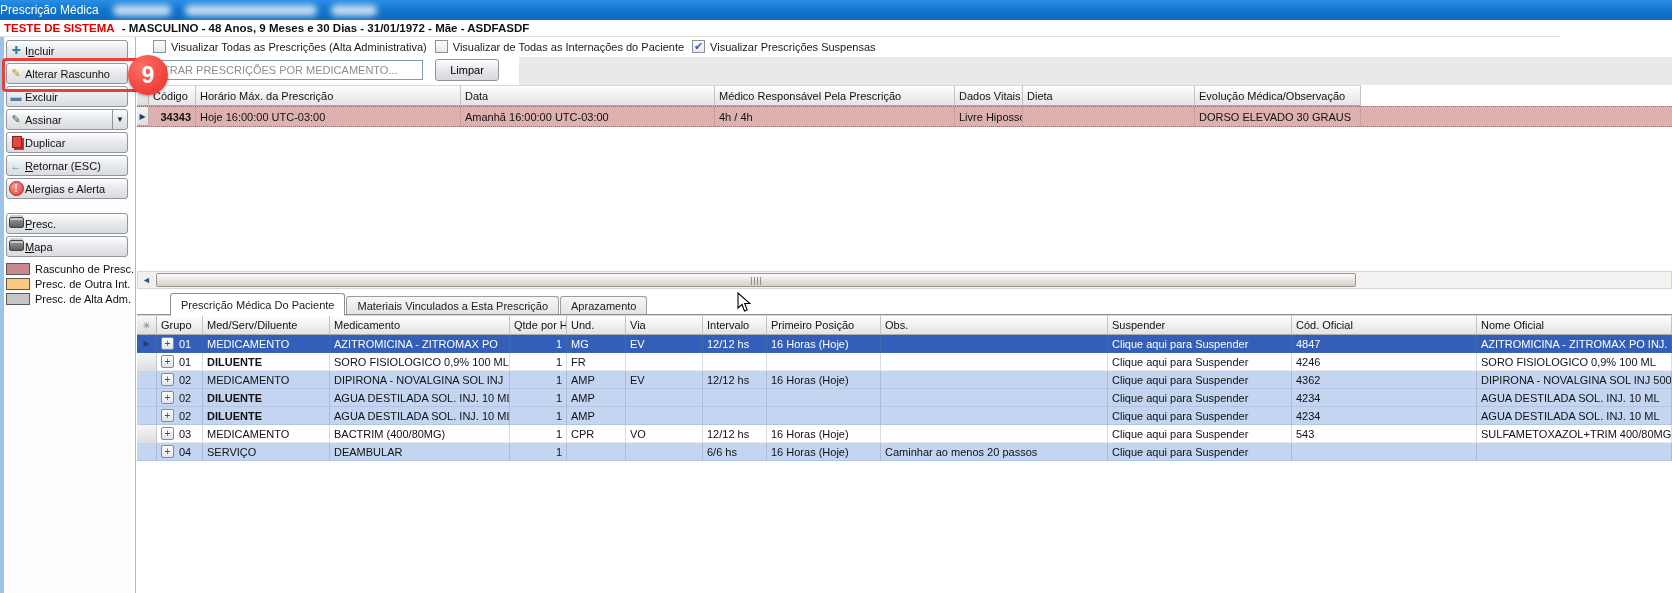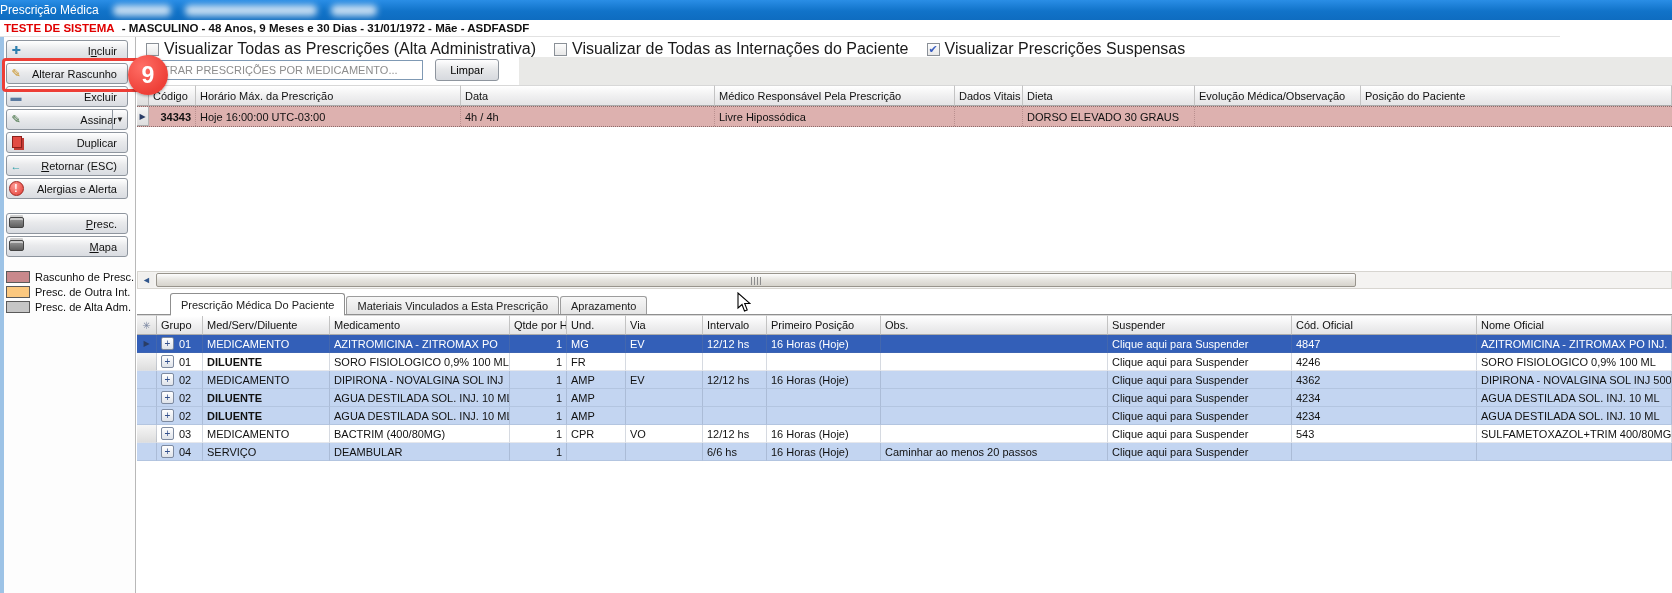--- a/index.html
+++ b/index.html
@@ -17,48 +17,48 @@
     display:flex;align-items:center;padding-left:4px;box-sizing:border-box;font-weight:bold;font-size:11.5px;
     border-bottom:1px solid #e2e2e2;}
   .pname{color:#e00000;} .pdetails{color:#111;margin-left:4px;white-space:pre;}
   
   .sidebar{position:absolute;left:0;top:37px;width:136px;height:556px;background:#fdfdfd;
     border-right:1px solid #b8b8b8;box-sizing:border-box;padding:3px 0 0 6px;}
   .sidebar::before{content:"";position:absolute;left:0;top:0;width:4px;height:556px;background:#9dc3e6;}
   .sbtn{position:relative;width:122px;height:21px;margin:0 0 2px 0;display:flex;align-items:center;
     background:linear-gradient(180deg,#ffffff,#e9eaec 45%,#d9dce1);
     border:1px solid #8e959e;border-radius:3px;box-sizing:border-box;cursor:default;}
-  .sbtn .lbl{flex:1;text-align:right;font-size:11px;color:#111;padding-right:10px;}
+  .sbtn .lbl{flex:1;text-align:left;font-size:11px;color:#111;padding-right:10px;}
   .sbtn .ig{width:18px;text-align:center;font-size:11px;}
   .ig-add{color:#2e7fae;font-weight:bold;}
   .ig-pencil{color:#c89020;font-size:13px;}
   .ig-minus{color:#5a7aa0;font-weight:bold;}
   .ig-sign{color:#3a6a3a;font-size:13px;}
   .ig-copy{position:relative;}
   .ig-copy i{position:absolute;left:5px;top:-7px;width:8px;height:10px;background:#e24b44;border:1px solid #8c1f1a;
      box-shadow:2px 2px 0 #c03a34;}
   .ig-back{color:#2aa0a8;font-weight:bold;font-size:13px;}
   .ig-alert i{display:inline-block;width:13px;height:13px;border-radius:50%;
      background:radial-gradient(circle at 35% 30%,#ff9a94,#e23b33);border:1px solid #a02620;color:#fff;
      font-style:normal;font-weight:bold;font-size:10px;line-height:13px;text-align:center;}
   .ig-print i{display:inline-block;width:13px;height:9px;background:linear-gradient(180deg,#9a9a9a,#5f5f5f);
      border:1px solid #444;border-radius:2px;box-shadow:0 -3px 0 -1px #cfcfcf, inset 0 2px 0 #c8c8c8;}
   .split{position:absolute;right:0;top:0;width:14px;height:19px;border-left:1px solid #8e959e;
      display:flex;align-items:center;justify-content:center;font-size:8px;color:#222;}
   .gap{height:12px;}
-  .legend{margin-top:12px;}
+  .legend{margin-top:4px;}
   .lrow{display:flex;align-items:center;height:15px;margin-bottom:0;}
   .sw{width:24px;height:12px;border:1px solid #5a5a5a;margin-right:5px;box-sizing:border-box;}
   .lrow span.t{font-size:11px;color:#111;}
   
   .main{position:absolute;left:137px;top:37px;width:1535px;height:556px;background:#fff;}
   
   .filterband{position:absolute;left:0;top:0;width:1535px;height:48px;background:#fff;}
   .grayfill{position:absolute;left:382px;top:20px;width:1153px;height:28px;background:#e9e9e7;}
-  .cbrow{position:absolute;left:9px;top:3px;display:flex;align-items:center;gap:18px;font-size:16px;}
+  .cbrow{position:absolute;left:16px;top:3px;display:flex;align-items:center;gap:8px;font-size:11px;}
   .cb{display:flex;align-items:center;gap:5px;cursor:default;}
   .box{width:13px;height:13px;border:1px solid #8a9097;background:linear-gradient(180deg,#fdfdfd,#e8e8e8);
     box-sizing:border-box;text-align:center;line-height:11px;font-size:11px;color:#3b5fc0;font-weight:bold;}
   .cb .box::before{content:"";}
   .cb.checked .box::before{content:"✔";}
   .searchrow{position:absolute;left:6px;top:22px;display:flex;align-items:center;gap:12px;}
   .searchrow input{width:280px;height:20px;border:1px solid #7f99b4;font-size:11px;padding:0 4px;
     font-family:"Liberation Sans",sans-serif;color:#222;box-sizing:border-box;}
   .searchrow input::placeholder{color:#8d8d8d;}
   .btn-limpar{width:64px;height:22px;background:linear-gradient(180deg,#ffffff,#e7e8ea 45%,#d6d9de);
@@ -219,28 +219,28 @@
     <div class="topgrid">
       <div class="tg-row">
         <div class="hcell gutcell"></div>
         <div class="hcell">Código</div>
         <div class="hcell">Horário Máx. da Prescrição</div>
         <div class="hcell">Data</div>
         <div class="hcell">Médico Responsável Pela Prescrição</div>
         <div class="hcell">Dados Vitais</div>
         <div class="hcell">Dieta</div>
         <div class="hcell">Evolução Médica/Observação</div>
-        <div class="hcell">Posição do Paciente</div>
       </div>
       <div class="tg-row tg-data">
         <div class="gutcell">
             <span class="selarrow">▶</span>
           </div>
         <div class="dcell num">34343</div>
         <div class="dcell">Hoje 16:00:00 UTC-03:00</div>
+        <div class="dcell">Amanhã 16:00:00 UTC-03:00</div>
         <div class="dcell">4h / 4h</div>
         <div class="dcell">Livre Hipossódica</div>
         <div class="dcell"></div>
         <div class="dcell">DORSO ELEVADO 30 GRAUS</div>
       </div>
     </div>
 
     <div class="hscroll">
       <div class="hs-arrow">◄</div>
       <div class="hs-thumb">

